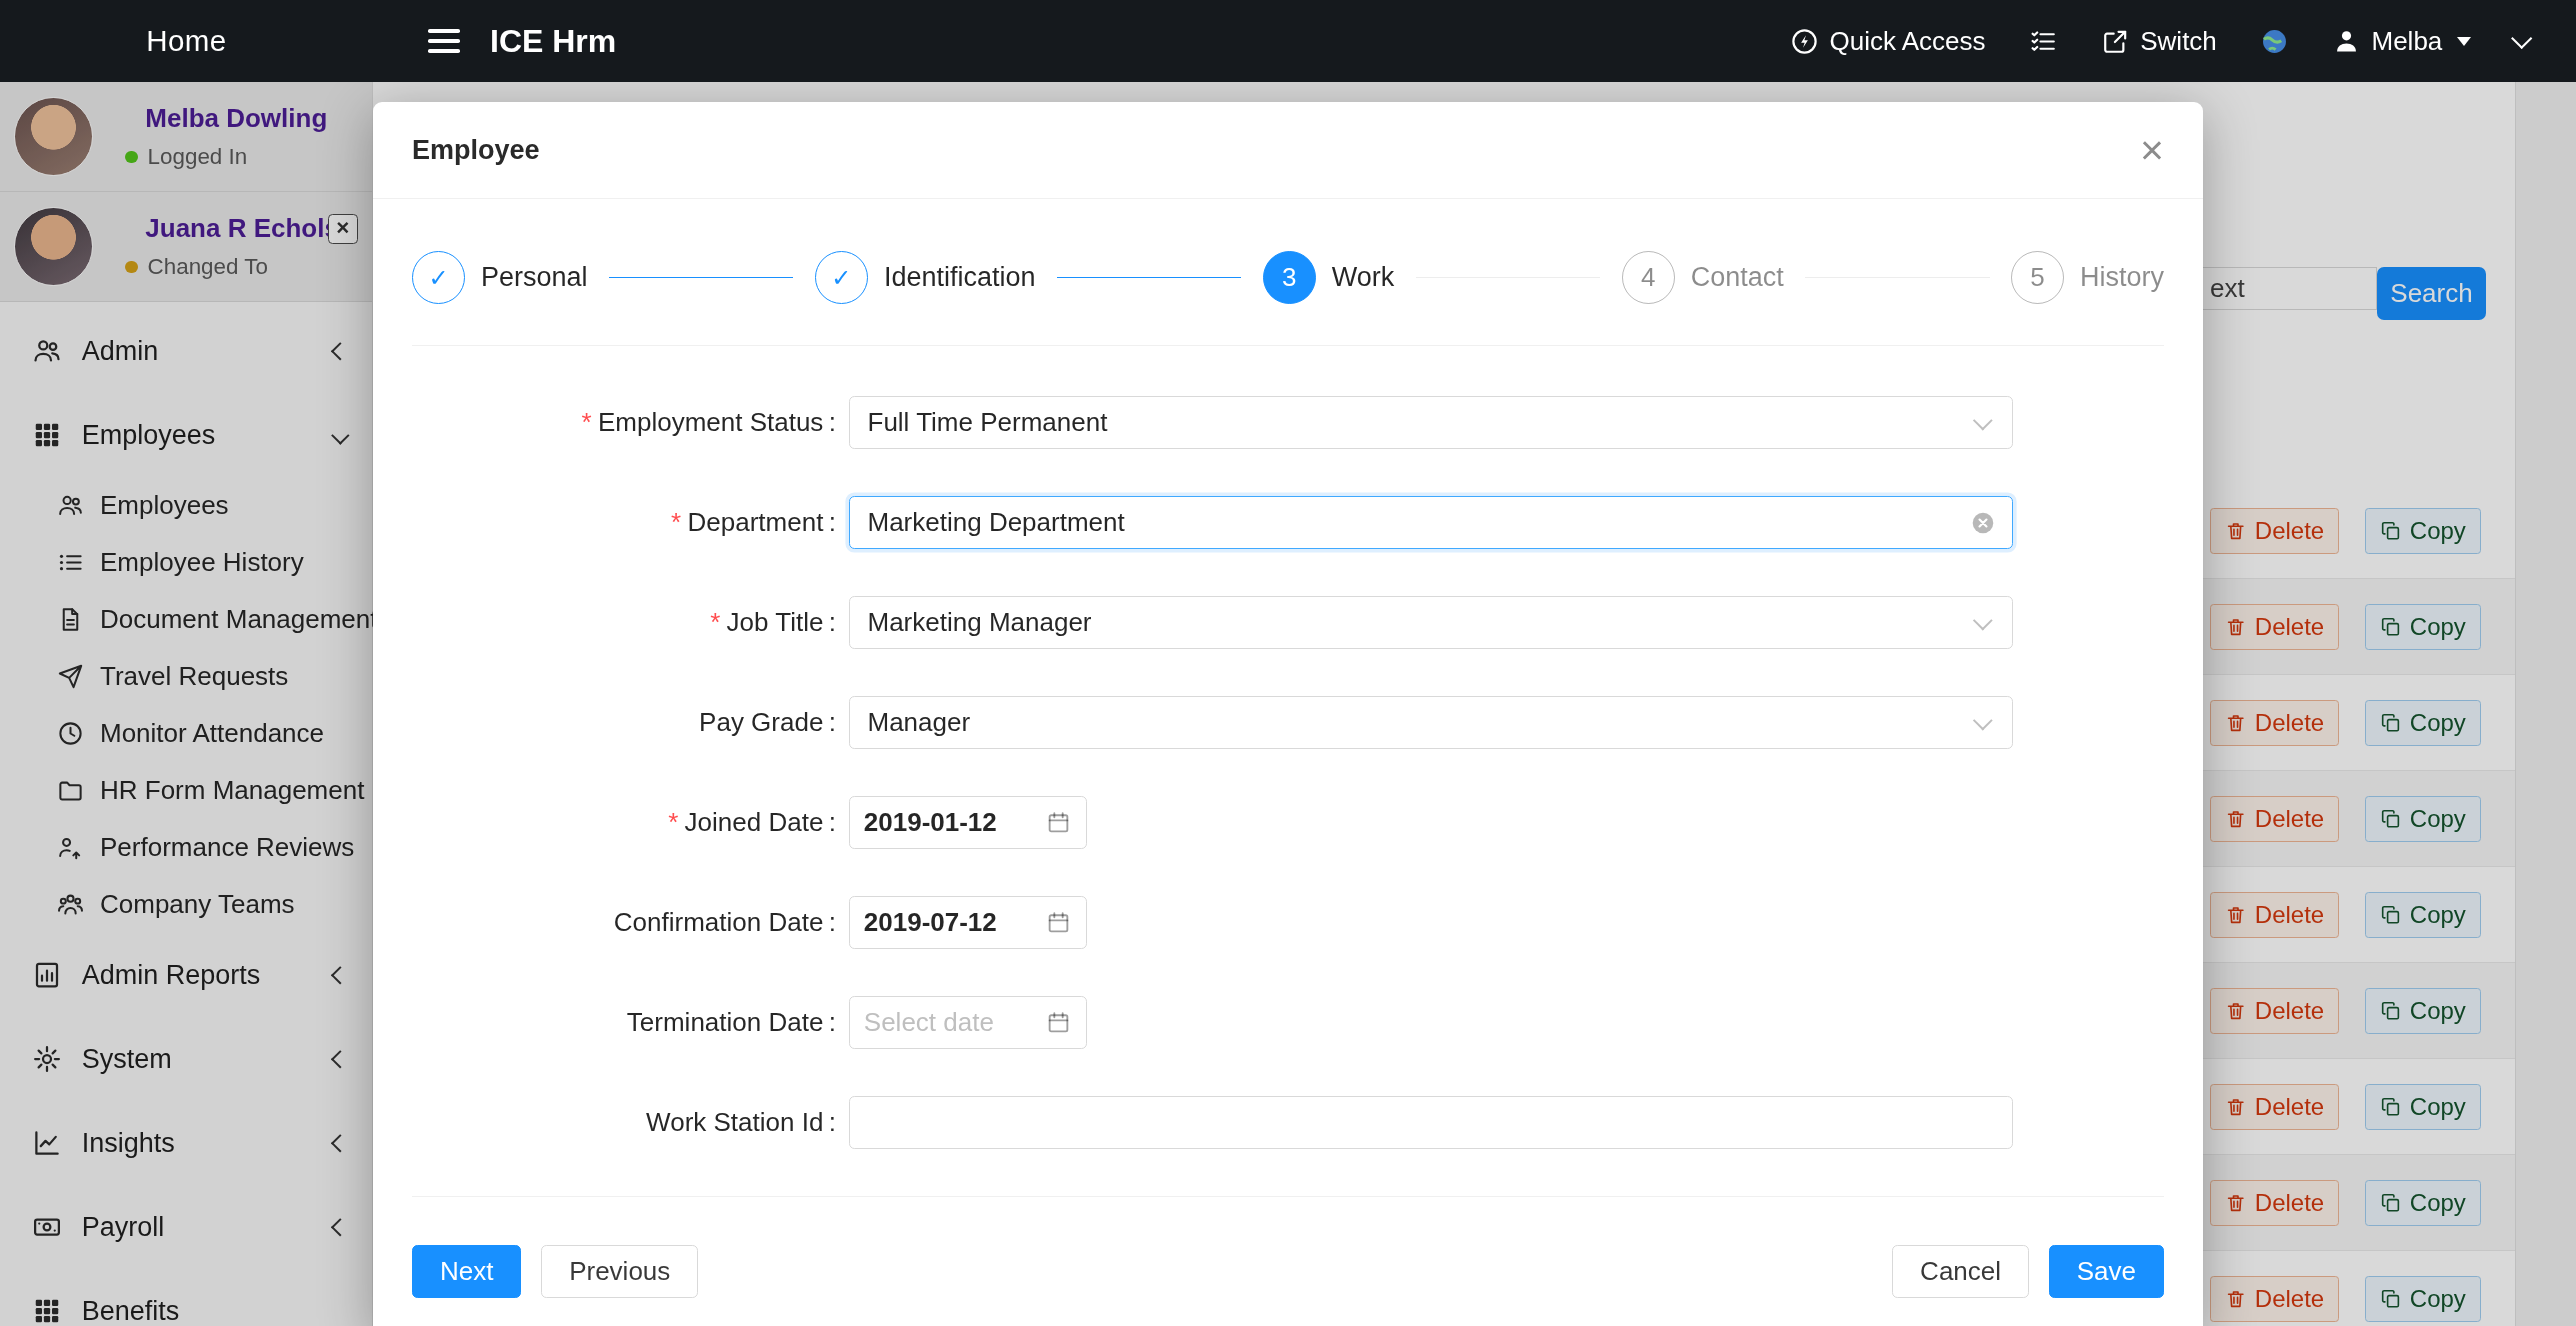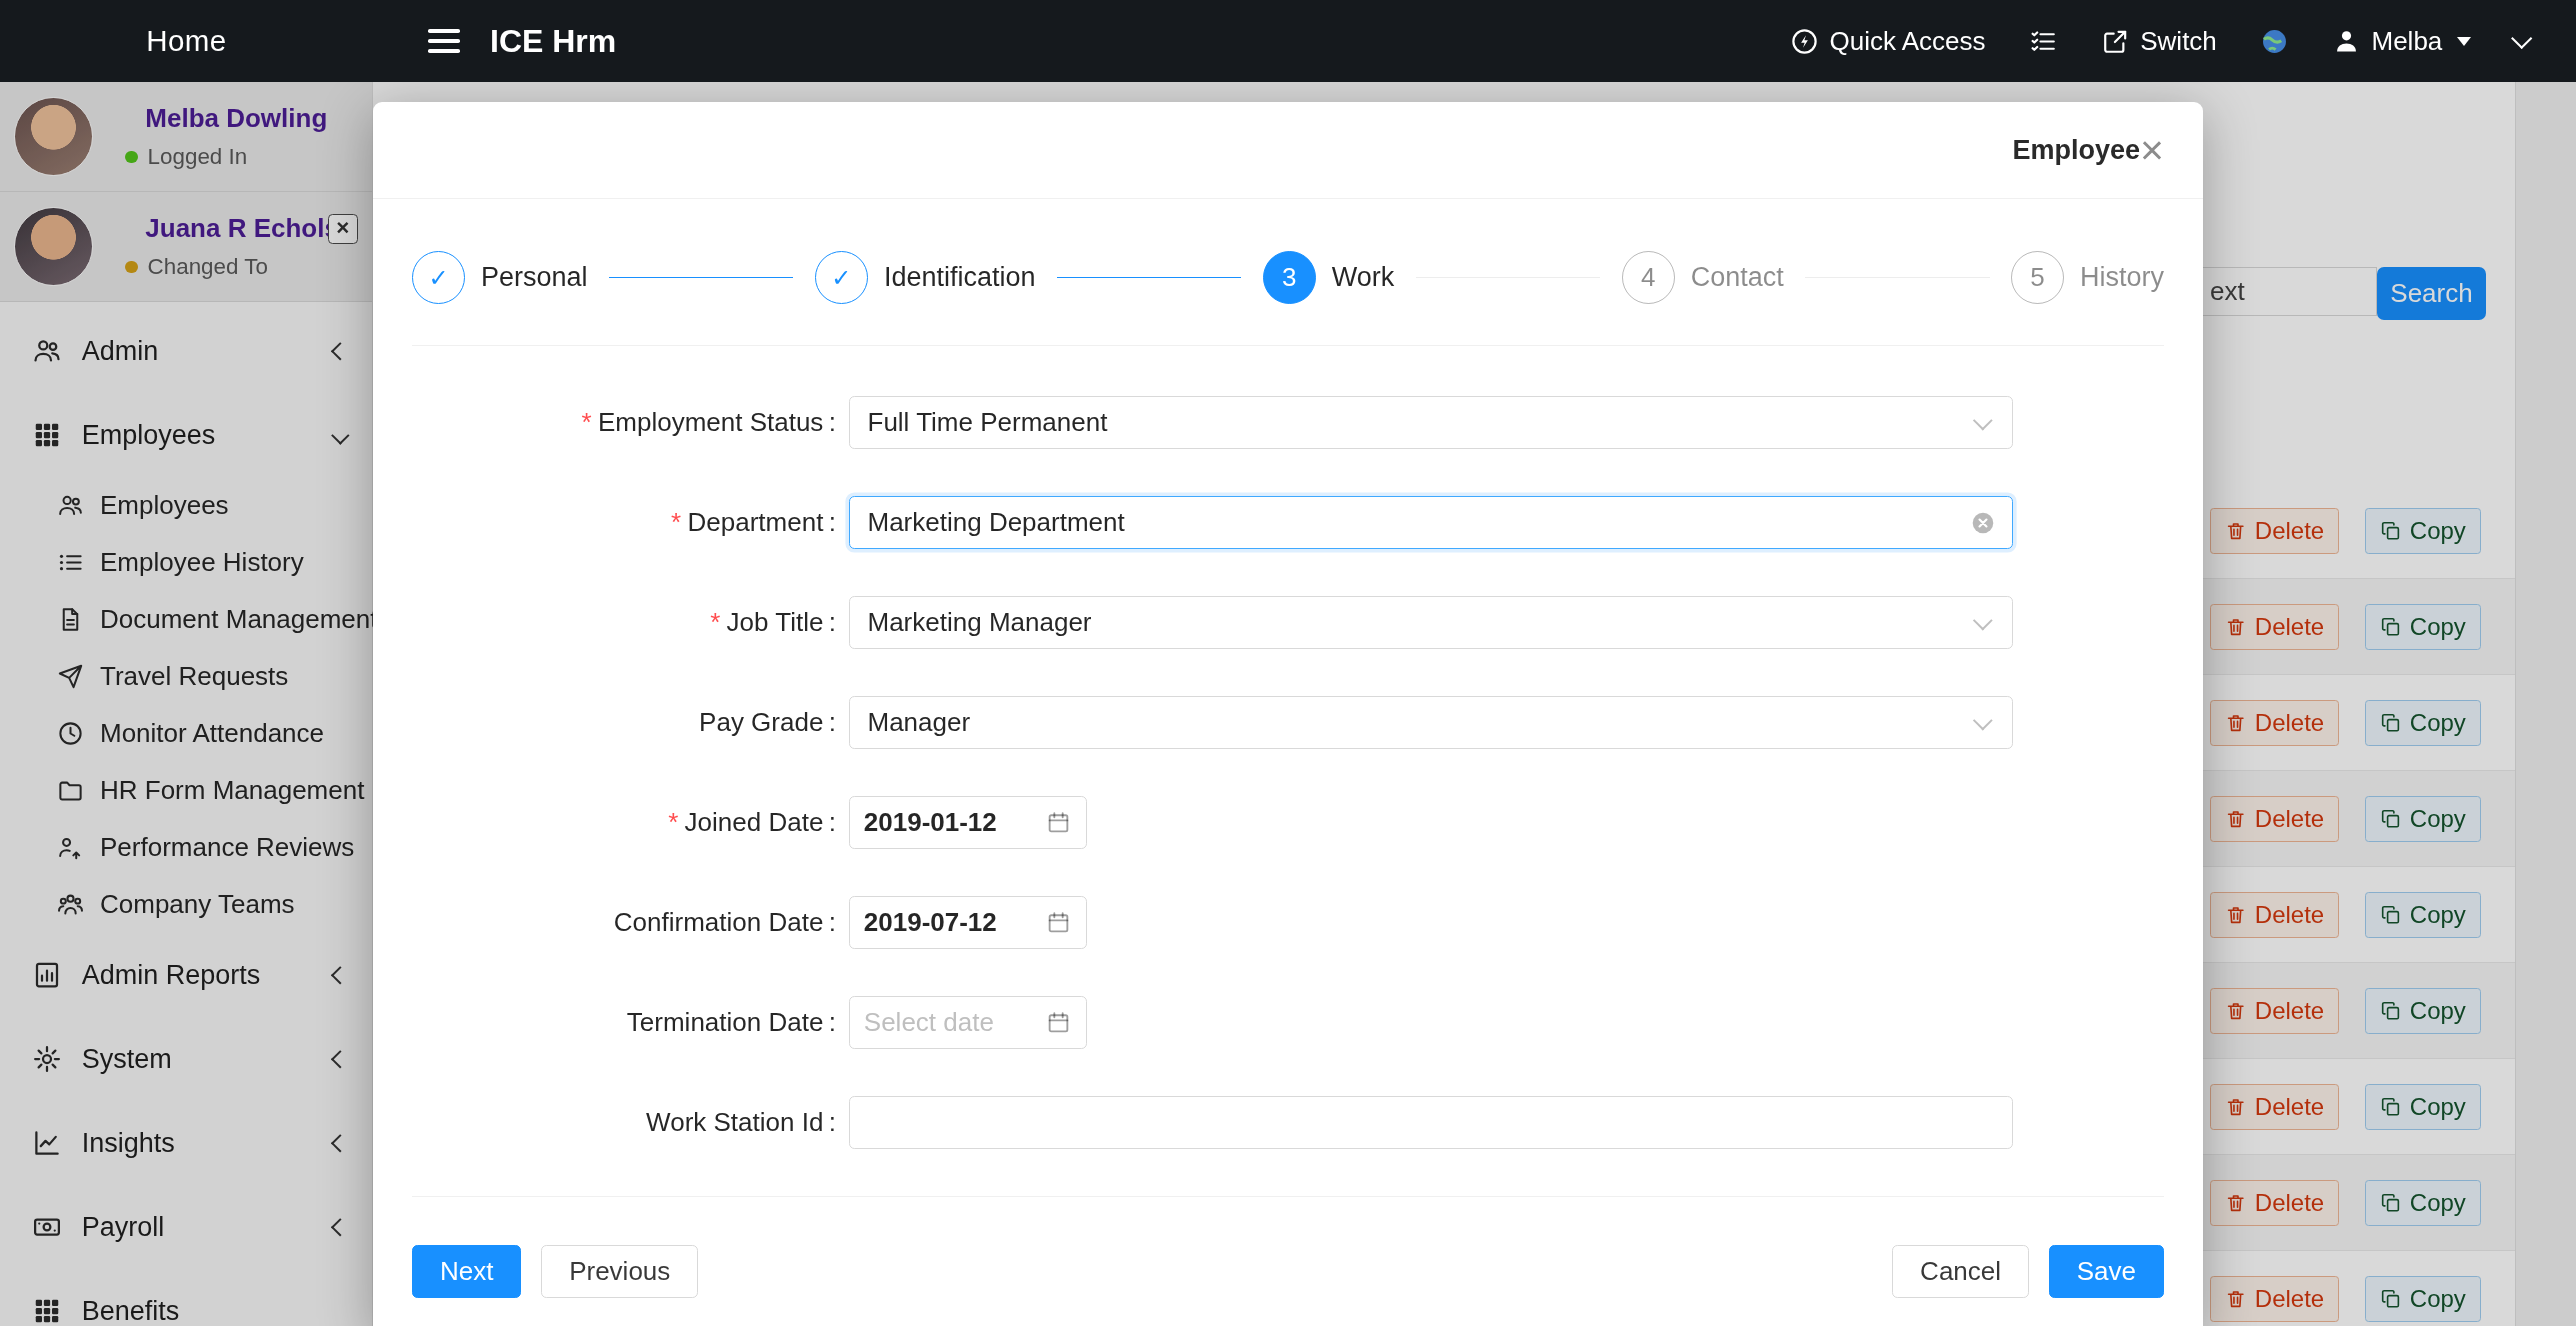--- a/index.html
+++ b/index.html
@@ -39,35 +39,35 @@
   .menu-item.sub{height:57px;padding:0 18px 0 57px;}
   .menu-item .icon{flex:none;color:#2b2b2b;}
   .menu-item.top .icon{width:30px;height:30px;margin-right:19.7px;}
   .menu-item.sub .icon{width:27px;height:27px;margin-right:16px;}
   .mlabel{font-size:27px;color:#1f1f1f;white-space:nowrap;}
   .menu-item.sub .mlabel{font-size:26px;color:#262626;}
   .menu-item .chev{margin-left:auto;}
 
   
   #bgcontent{position:absolute;left:373px;top:82px;right:0;bottom:0;background:#fff;}
-  .bg-search-input{position:absolute;left:1757px;top:185px;width:247px;height:49px;border:0.9px solid #d9d9d9;background:#fff;font-size:26px;color:#444;padding:0 0 0 79px;box-sizing:border-box;font-family:inherit;}
+  .bg-search-input{position:absolute;left:1757px;top:185px;width:247px;height:43px;border:0.9px solid #d9d9d9;background:#fff;font-size:26px;color:#444;padding:0 0 0 79px;box-sizing:border-box;font-family:inherit;}
   .bg-search-btn{position:absolute;left:2004px;top:185px;width:109px;height:53px;background:#1890ff;color:#fff;font-size:26px;border:none;border-radius:7px;cursor:pointer;font-family:inherit;}
   #bg-rows{position:absolute;left:0;top:401px;width:2142px;}
   .bg-row{position:relative;height:95px;border-bottom:0.9px solid #e9e9e9;background:#fff;}
   .bg-row.alt{background:#f6f6f6;}
   .bg-btn{position:absolute;top:50%;transform:translateY(-50%);height:46px;display:inline-flex;align-items:center;gap:8px;font-size:24px;border-radius:3.6px;cursor:pointer;font-family:inherit;padding:0 14.3px;box-sizing:border-box;}
   .bg-btn .icon{width:21.5px;height:21.5px;}
   .bg-btn.del{left:1837px;background:#fdf2ea;border:0.9px solid #efb695;color:#d4380d;}
   .bg-btn.copy{left:1992px;background:#eef6fd;border:0.9px solid #9fcdf0;color:#14532d;}
   .bg-strip{position:absolute;top:0;bottom:0;left:2142px;right:0;background:#f0f0f0;border-left:0.9px solid #e0e0e0;}
 
   
   #mask{position:absolute;inset:0;background:rgba(0,0,0,0.15);z-index:100;}
   #modal{position:absolute;left:373px;top:102px;width:1830px;height:1233px;background:#fff;border-radius:9px;z-index:200;box-shadow:0 10.7px 54px rgba(0,0,0,0.3);box-sizing:border-box;}
-  #modal-header{display:flex;align-items:center;justify-content:flex-end;padding:29px 39px;border-bottom:0.9px solid #f0f0f0;}
+  #modal-header{display:flex;align-items:center;justify-content:space-between;padding:29px 39px;border-bottom:0.9px solid #f0f0f0;}
   #modal-title{font-size:27px;font-weight:600;color:#2a2a2a;line-height:38px;}
   #modal-close{font-size:41px;color:#8c8c8c;cursor:pointer;line-height:32px;background:none;border:none;padding:0;font-family:inherit;}
 
   #steps{display:flex;align-items:center;padding:52px 39px 0;}
   .step{display:flex;align-items:center;cursor:pointer;}
   .step-circle{width:53px;height:53px;border-radius:50%;border:1.8px solid;display:flex;align-items:center;justify-content:center;font-size:26px;box-sizing:border-box;flex:none;}
   .step.done .step-circle{border-color:#1890ff;color:#1890ff;font-size:24px;}
   .step.active .step-circle{background:#1890ff;border-color:#1890ff;color:#fff;}
   .step.todo .step-circle{border-color:rgba(0,0,0,0.28);color:rgba(0,0,0,0.45);}
   .step-label{margin-left:16px;font-size:27px;color:rgba(0,0,0,0.85);white-space:nowrap;}

